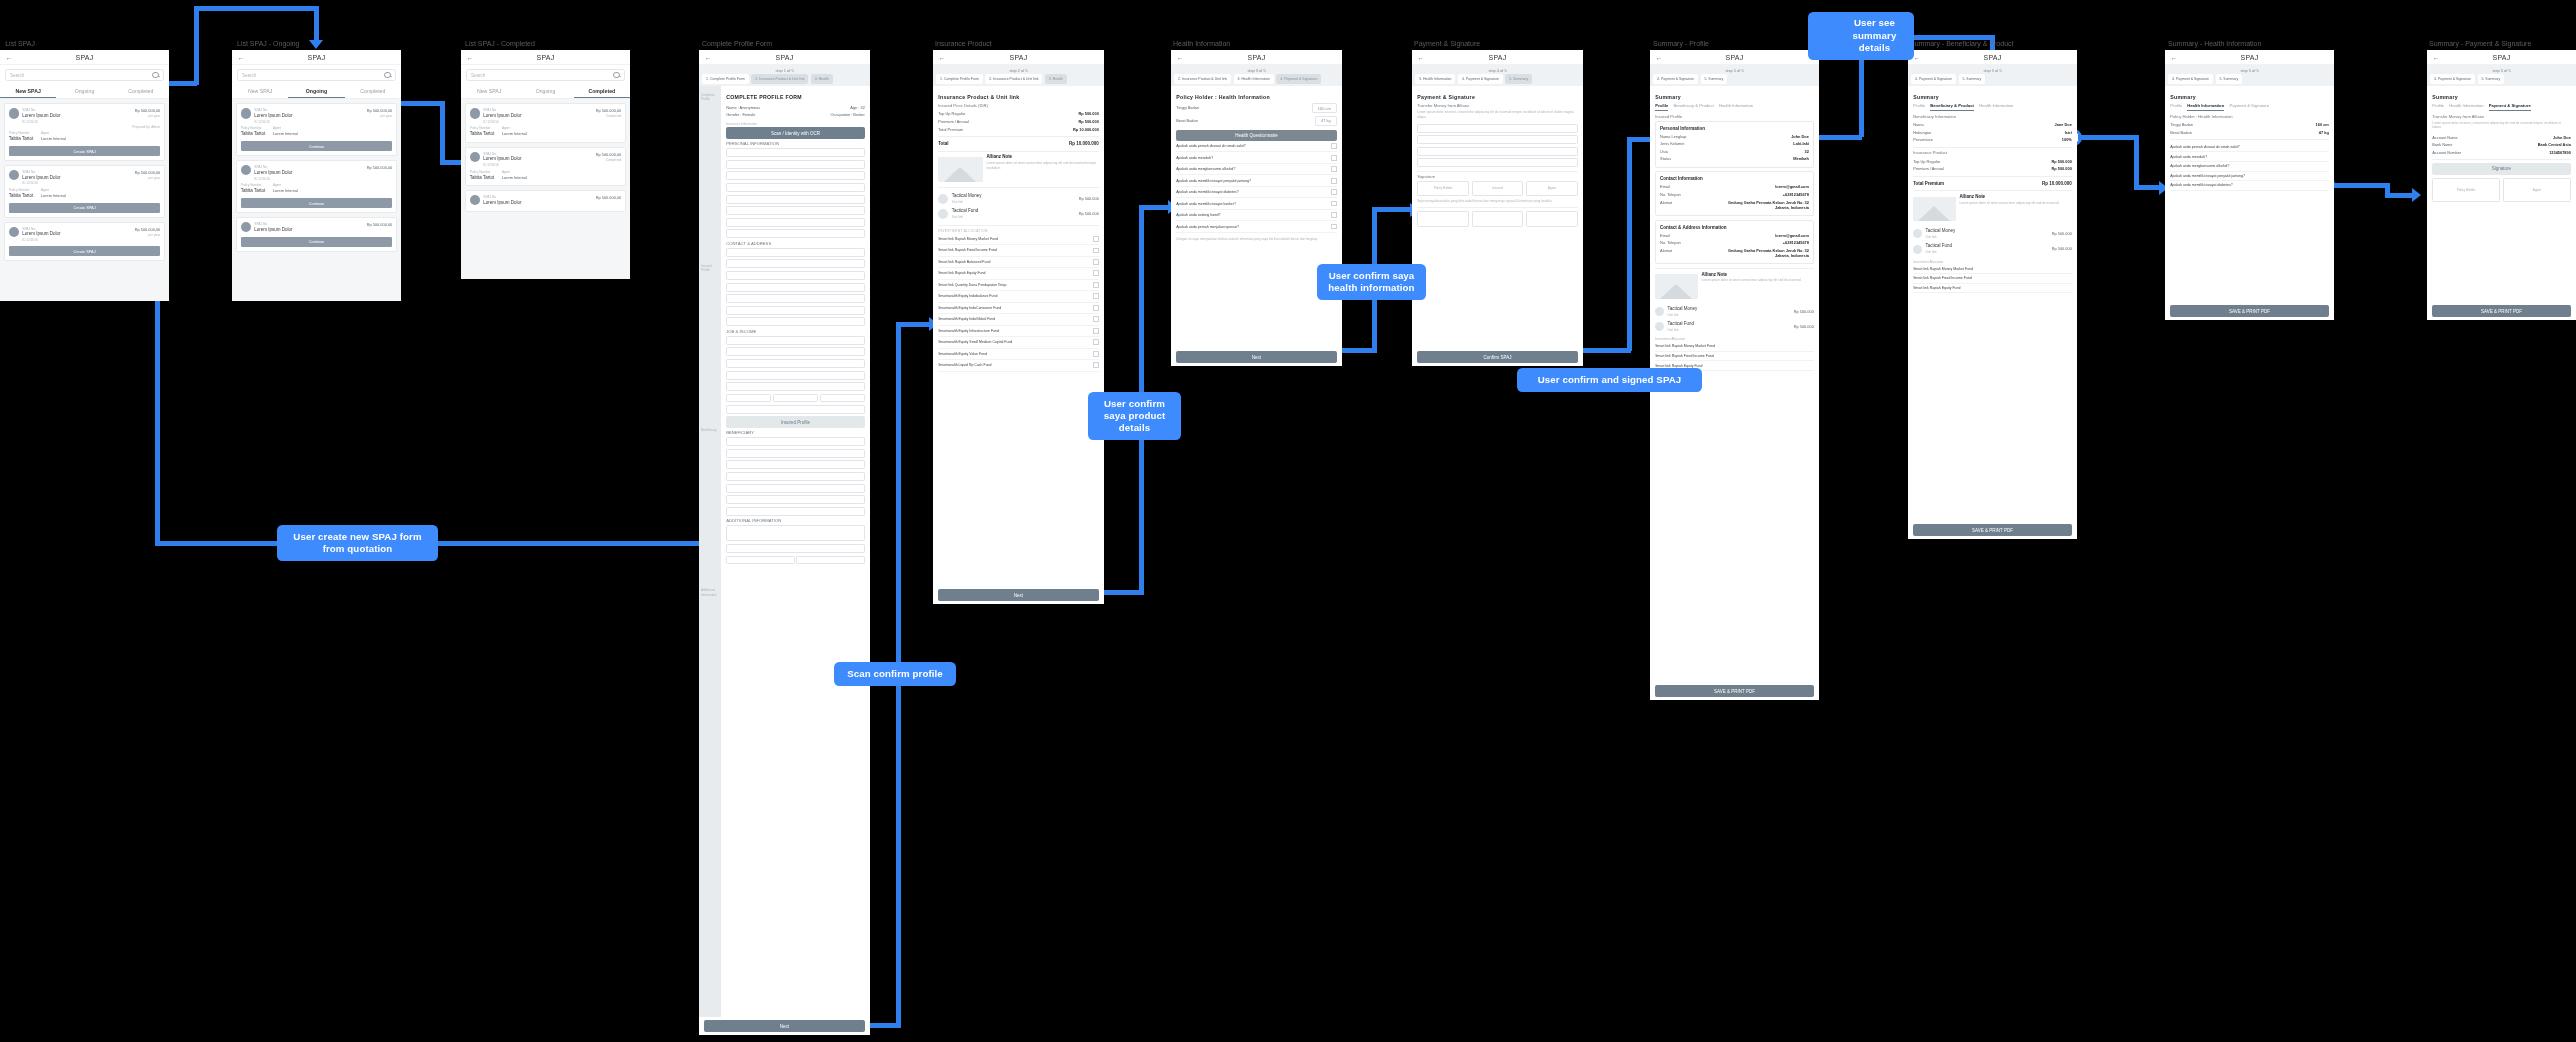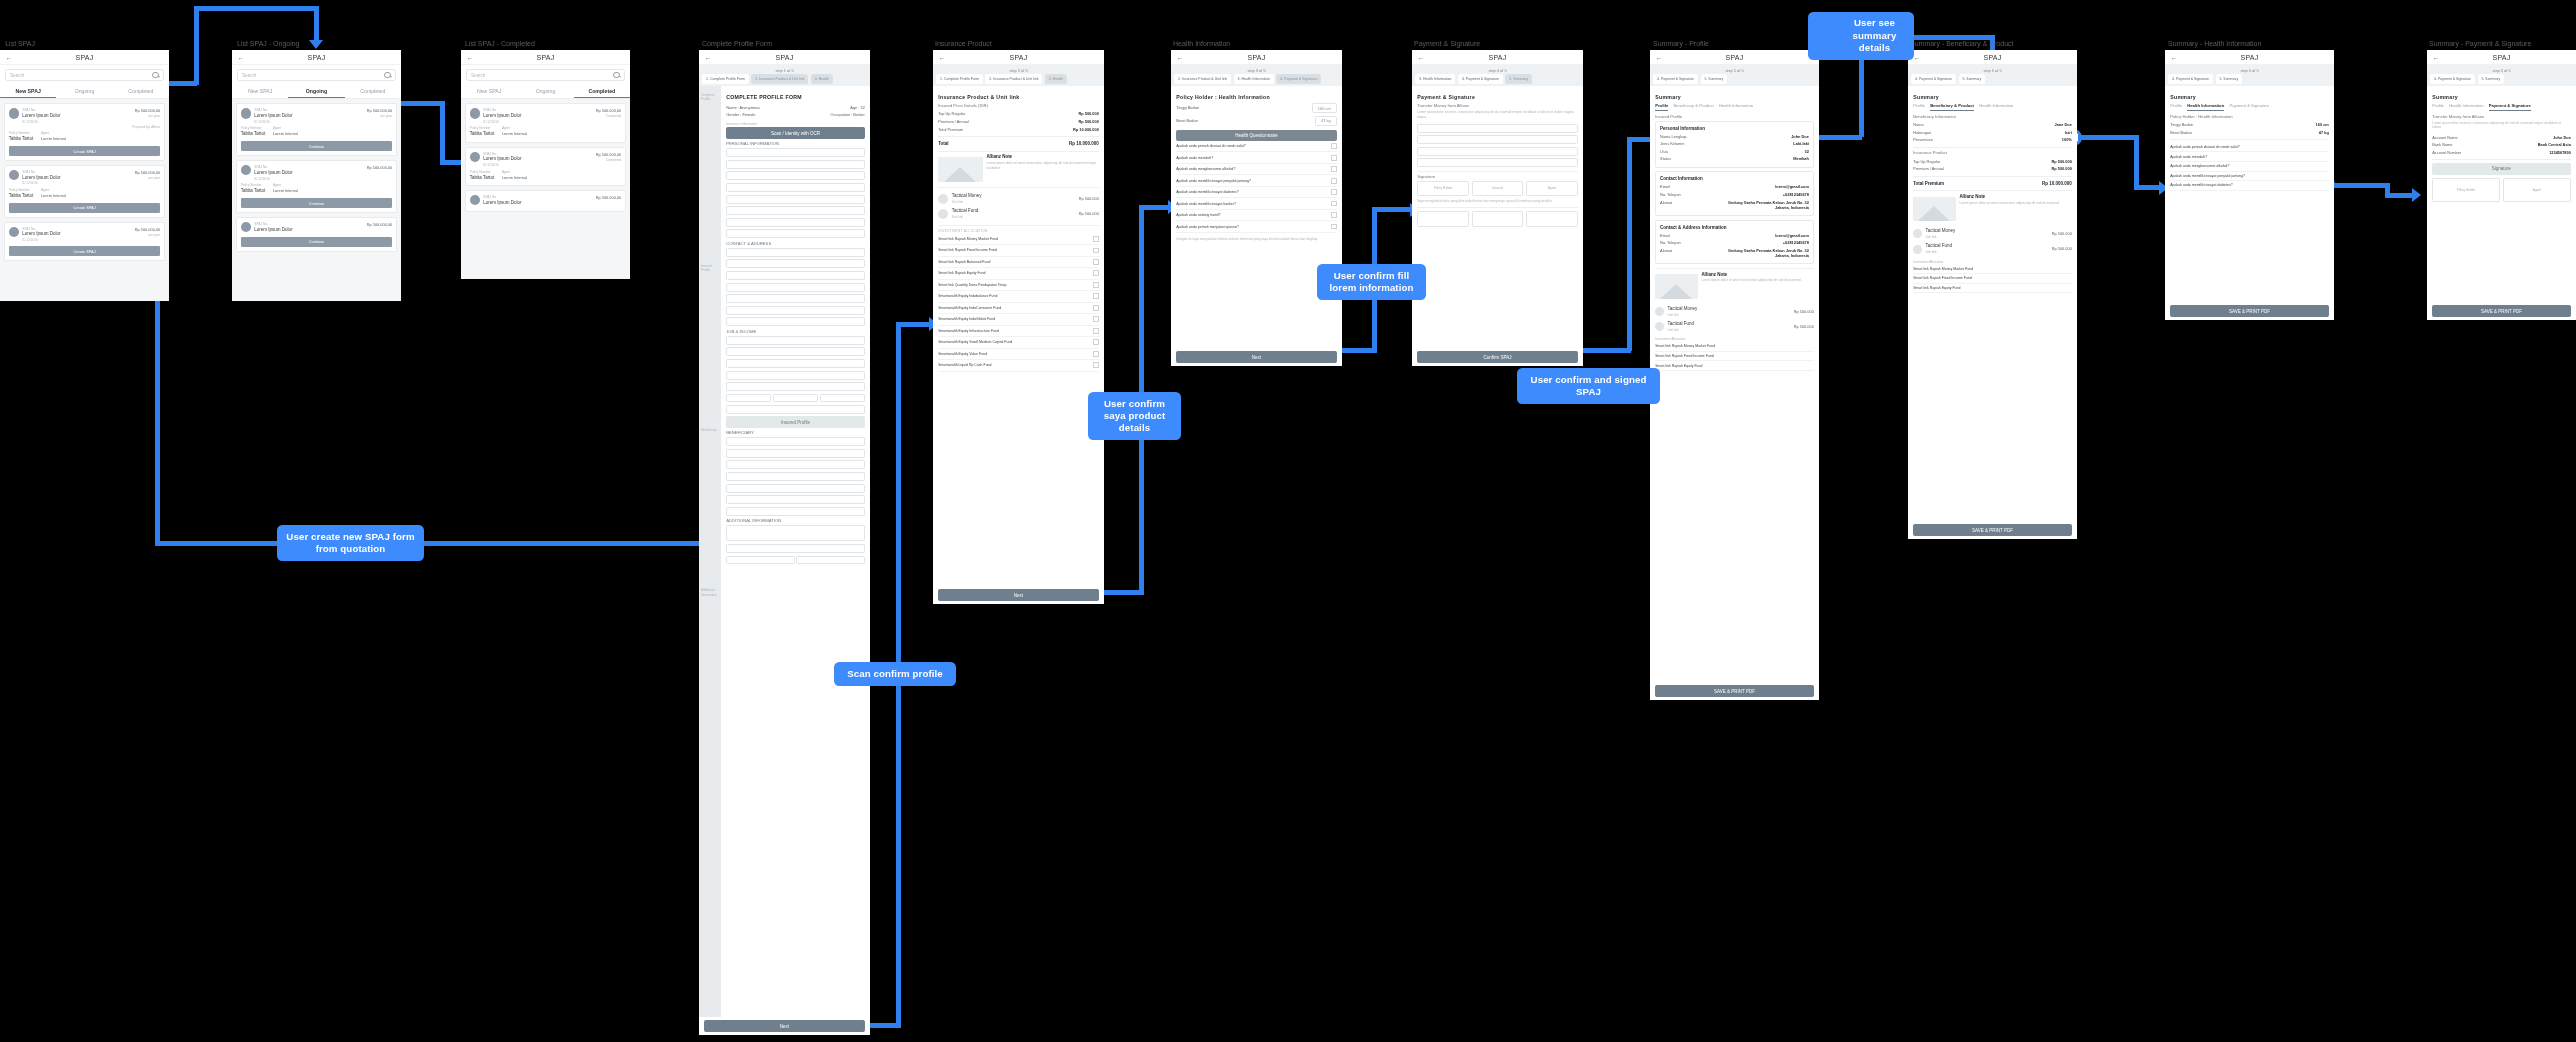--- a/index.html
+++ b/index.html
@@ -146,33 +146,33 @@
   <div class="conn v" style="left:2134px;top:135px;height:55px;"></div>
   <div class="conn h" style="left:2134px;top:185px;width:27px;"></div>
   <div class="arrow right" style="left:2159px;top:181px;"></div>
 
   <div class="node" style="left:2318px;top:176px;"></div>
   <div class="conn h" style="left:2331px;top:183px;width:58px;"></div>
   <div class="conn v" style="left:2385px;top:183px;height:14px;"></div>
   <div class="conn h" style="left:2385px;top:193px;width:30px;"></div>
   <div class="arrow right" style="left:2412px;top:188px;"></div>
 
-  <div class="pill" style="left:277px;top:525px;width:147px;">
+  <div class="pill" style="left:277px;top:525px;width:161px;">
     <span>User create new SPAJ form from quotation</span>
   </div>
   <div class="pill" style="left:834px;top:662px;width:122px;">
     <span>Scan confirm profile</span>
   </div>
   <div class="pill" style="left:1088px;top:392px;width:93px;">
     <span>User confirm saya product details</span>
   </div>
   <div class="pill" style="left:1317px;top:264px;width:109px;">
-    <span>User confirm fill lorem information</span>
-  </div>
-  <div class="pill" style="left:1517px;top:368px;width:143px;">
+    <span>User confirm saya health information</span>
+  </div>
+  <div class="pill" style="left:1517px;top:368px;width:185px;">
     <span>User confirm and signed SPAJ</span>
   </div>
   <div class="pill" style="left:1808px;top:11.6px;width:106px;padding-left:36px;">
     <span>User see summary details</span>
   </div>
 
   <div class="scrlabel" style="left:5.2px;top:40px;">List SPAJ</div>
   <div class="scrlabel" style="left:237px;top:40px;">List SPAJ - Ongoing</div>
   <div class="scrlabel" style="left:465px;top:40px;">List SPAJ - Completed</div>
   <div class="scrlabel" style="left:702px;top:40px;">Complete Profile Form</div>

